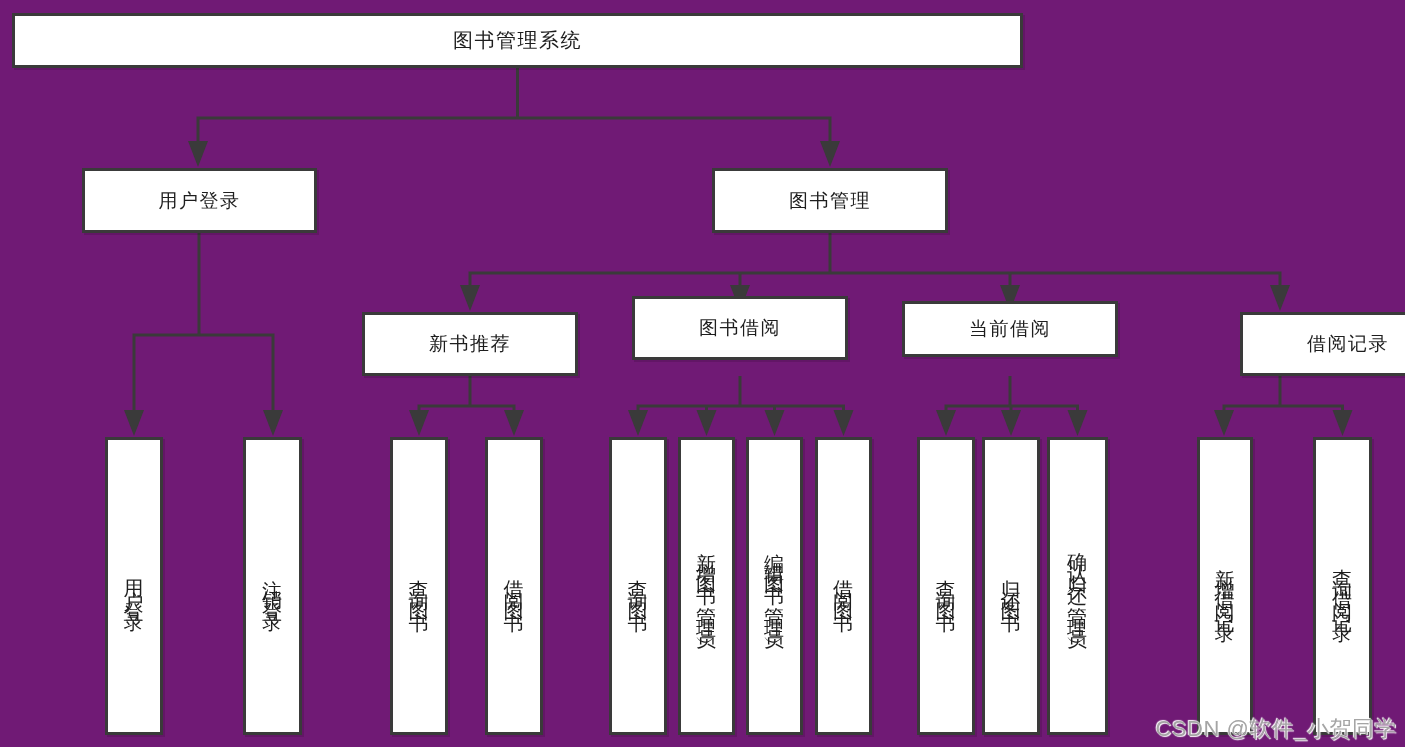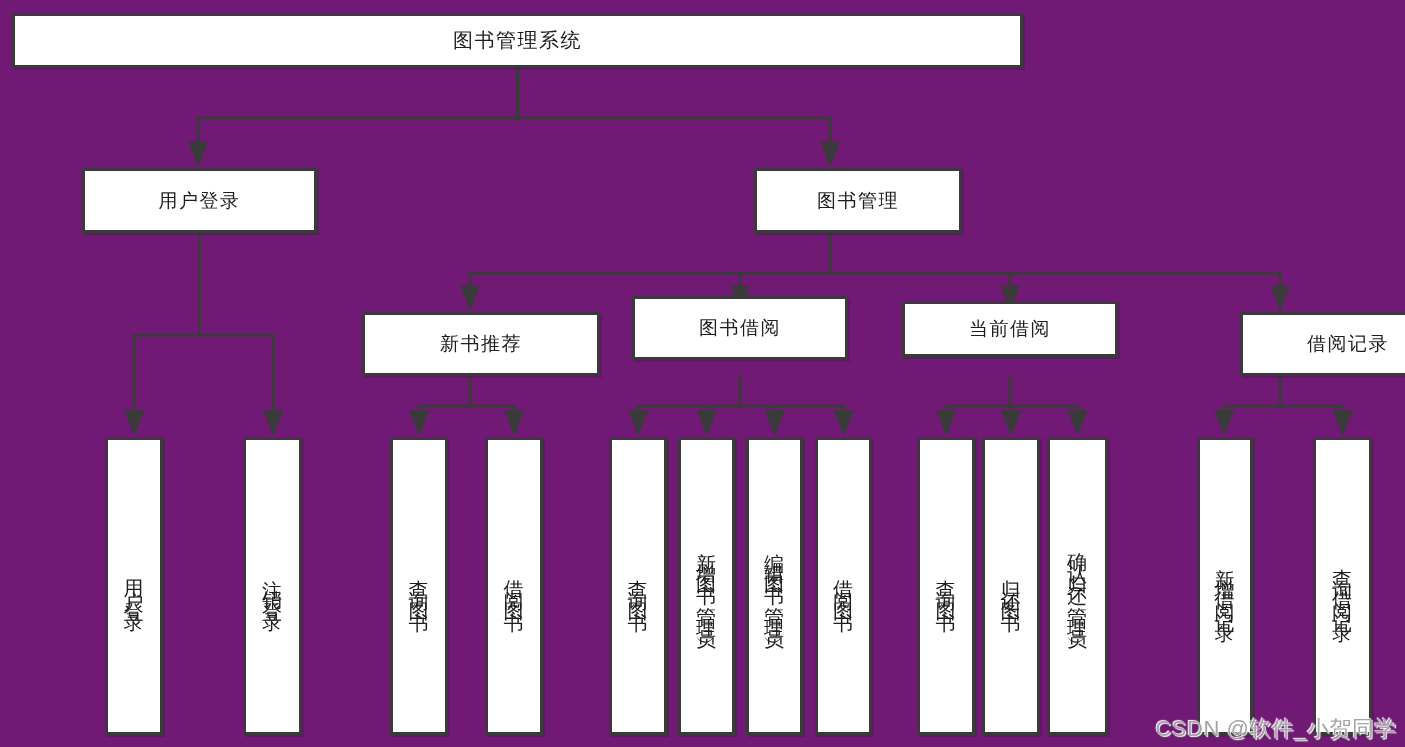--- a/index.html
+++ b/index.html
@@ -107,23 +107,23 @@
       <polygon points="1001,410 1021,410 1011,436"></polygon>
       <polygon points="1067.5,410 1087.5,410 1077.5,436"></polygon>
       <polygon points="1214,410 1234,410 1224,436"></polygon>
       <polygon points="1332.5,410 1352.5,410 1342.5,436"></polygon>
     </g>
   </svg>
 
   <div class="hnode root" style="left:12px; top:13px; width:1011px; height:55px;">图书管理系统</div>
 
   <div class="hnode" style="left:82px; top:168px; width:235px; height:65px;">用户登录</div>
-  <div class="hnode" style="left:712px; top:168px; width:208px; height:65px;margin-left:42px;">图书管理</div>
+  <div class="hnode" style="left:712px; top:168px; width:236px; height:65px;">图书管理</div>
 
-  <div class="hnode" style="left:362px; top:312px; width:238px; height:64px;text-align:right;">新书推荐</div>
+  <div class="hnode" style="left:362px; top:312px; width:216px; height:64px;text-align:right;">新书推荐</div>
   <div class="hnode" style="left:632px; top:296px; width:216px; height:64px;">图书借阅</div>
   <div class="hnode" style="left:902px; top:301px; width:216px; height:56px;">当前借阅</div>
   <div class="hnode" style="left:1240px; top:312px; width:216px; height:64px;font-family:Liberation Serif, serif;">借阅记录</div>
 
   <div class="vnode" style="left:105px; width:58px;">
     <span>用户登录</span>
   </div>
   <div class="vnode" style="left:243px; width:59px;">
     <span>注销登录</span>
   </div>

